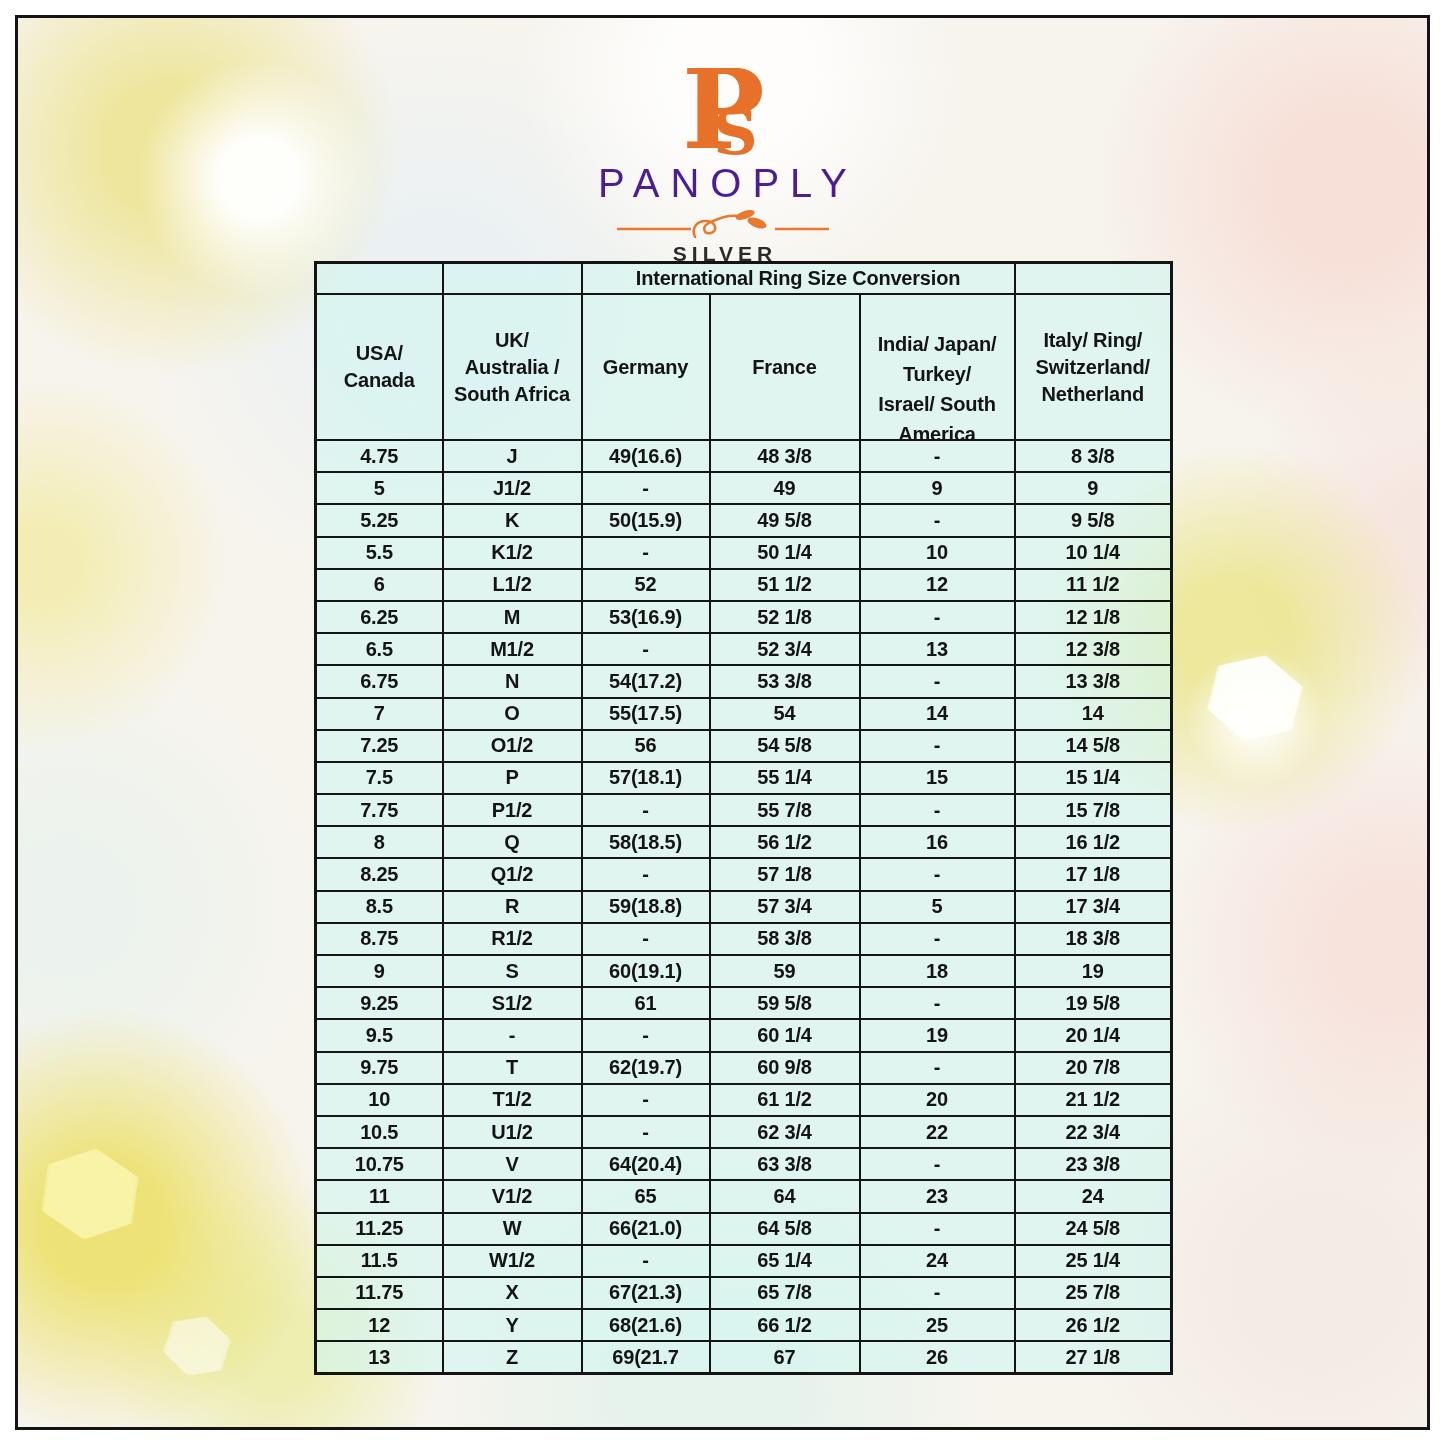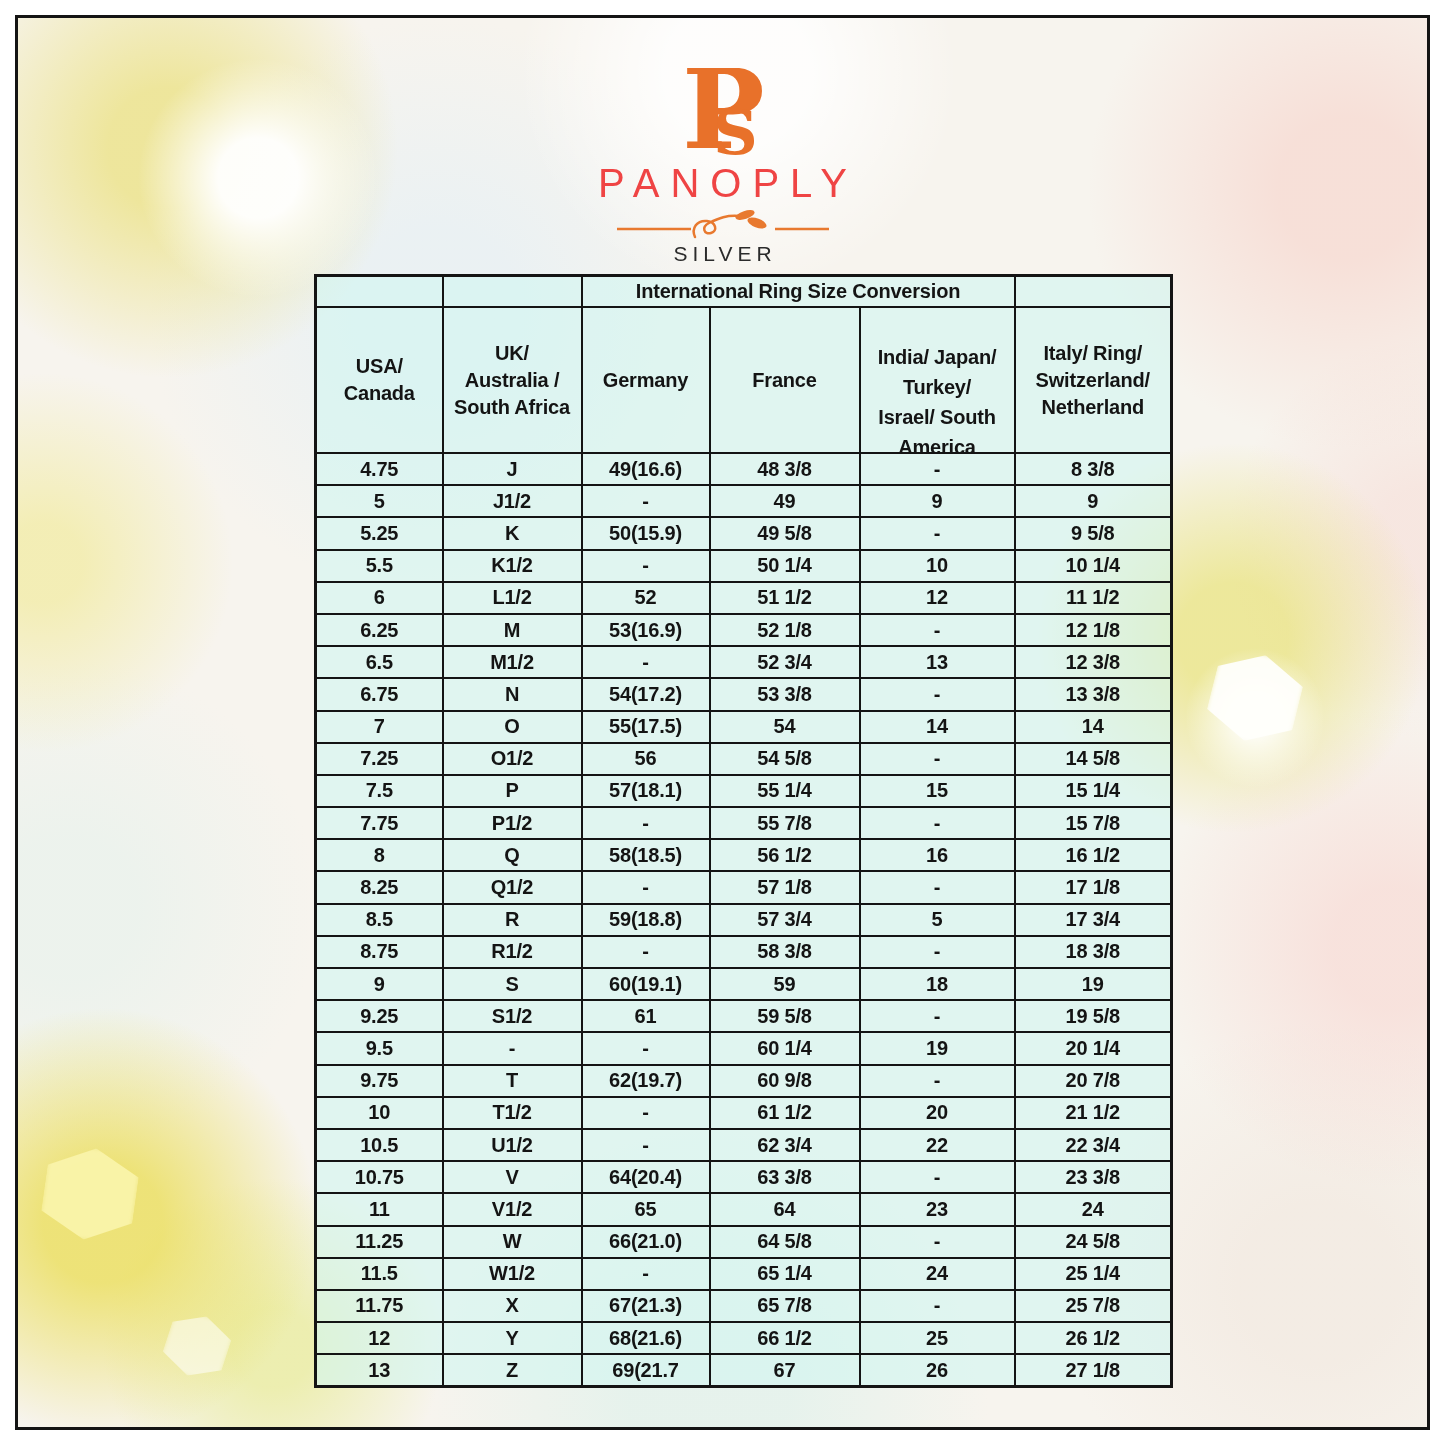--- a/index.html
+++ b/index.html
@@ -28,26 +28,26 @@
       radial-gradient(circle at 50px 890px,   rgba(226,241,236,0.50) 0 70px, rgba(226,241,236,0) 250px);
     background-color:#f7f4ee;
   }
   .hex{position:absolute;clip-path:polygon(50% 0%,100% 25%,100% 75%,50% 100%,0% 75%,0% 25%);filter:blur(2px);}
   .hex1{left:1193px;top:636px;width:88px;height:88px;background:rgba(255,255,252,0.95);transform:rotate(14deg);}
   .hex2{left:26px;top:1130px;width:92px;height:92px;background:rgba(252,246,175,0.85);transform:rotate(8deg);}
   .hex3{left:148px;top:1297px;width:62px;height:62px;background:rgba(255,255,255,0.55);transform:rotate(18deg);}
 
   .logo{position:absolute;left:0;right:0;top:50px;text-align:center;line-height:1;}
   .monogram{display:block;margin:0 auto;}
-  .brand{margin-top:7px;font-size:40px;font-weight:400;letter-spacing:11px;padding-left:11px;color:#ef4444;}
+  .brand{margin-top:7px;font-size:40px;font-weight:400;letter-spacing:11px;padding-left:11px;color:#4c1d95;}
   .flourish{display:block;margin:7px auto 0 auto;}
-  .sub{margin-top:3px;font-size:21px;font-weight:400;letter-spacing:5px;padding-left:5px;color:#2b2b2b;}
+  .sub{margin-top:3px;font-size:21px;font-weight:700;letter-spacing:5px;padding-left:5px;color:#2b2b2b;}
 
   table.ring{
-    position:absolute;left:296px;top:256px;width:856px;
+    position:absolute;left:296px;top:243px;width:856px;
     border-collapse:collapse;table-layout:fixed;
     border:3px solid #141414;
   }
   table.ring td{
     border:2px solid #141414;
     background:rgba(210,246,240,0.62);
     text-align:center;vertical-align:middle;
     font-weight:bold;font-size:20px;color:#141414;
     padding:0;overflow:hidden;letter-spacing:-0.2px;
   }

